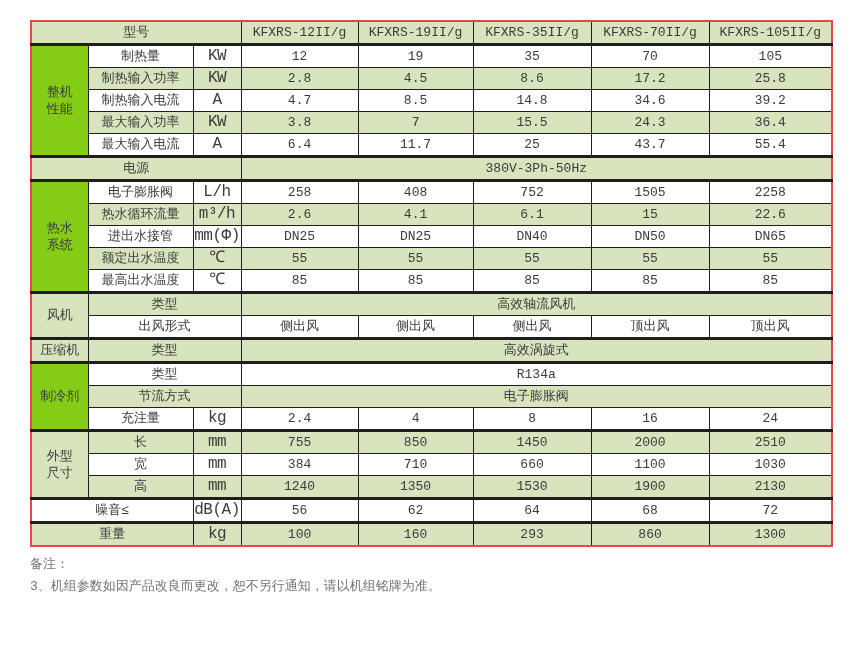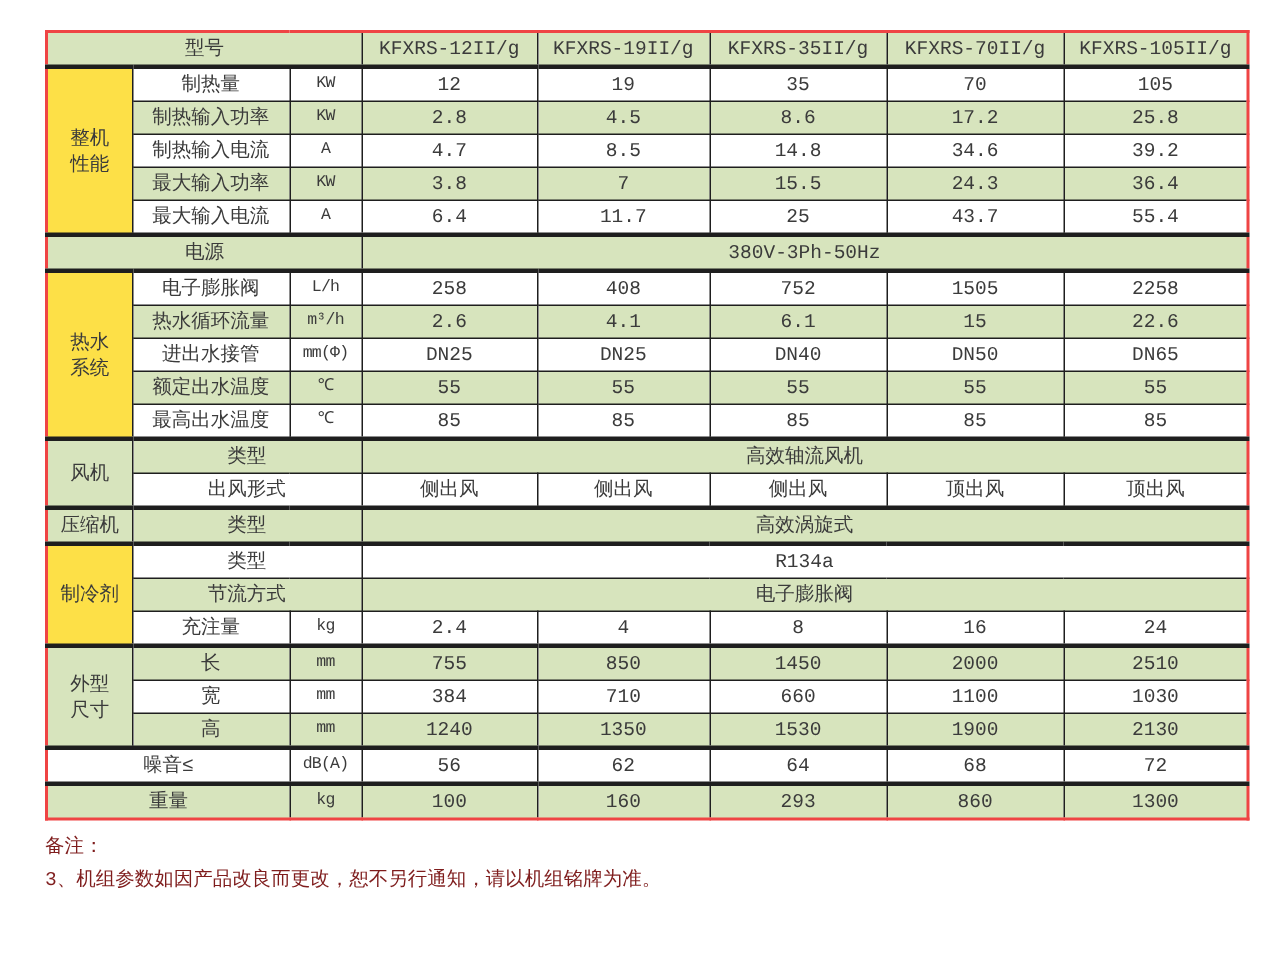--- a/index.html
+++ b/index.html
@@ -25,28 +25,28 @@
     vertical-align: middle;
     height: 21px;
     line-height: 21px;
     padding: 0;
     font-size: 13px;
     white-space: nowrap;
     overflow: hidden;
     background: #ffffff;
   }
   table.spec tr.g td { background: #d7e4bd; }
-  table.spec td.sec { background: #fde047; line-height: 17px; }
-  table.spec td.u { font-size: 11px; letter-spacing: -0.5px; }
+  table.spec td.sec { background: #84cc16; line-height: 17px; }
+  table.spec td.u { font-size: 16px; letter-spacing: -0.5px; }
   table.spec tr.thick td { border-top-width: 3px; margin-left: 32px; }
   .notes {
     margin: 7px 4px 0 30px;
     font-size: 13px;
     line-height: 22px;
-    color: #7f1d1d;
+    color: #737373;
   }
   .notes div { white-space: nowrap; }
 </style>
 </head>
 <body>
 
 <table class="spec">
   <colgroup>
       <col style="width: 57px;">
       <col style="width: 105px;">

